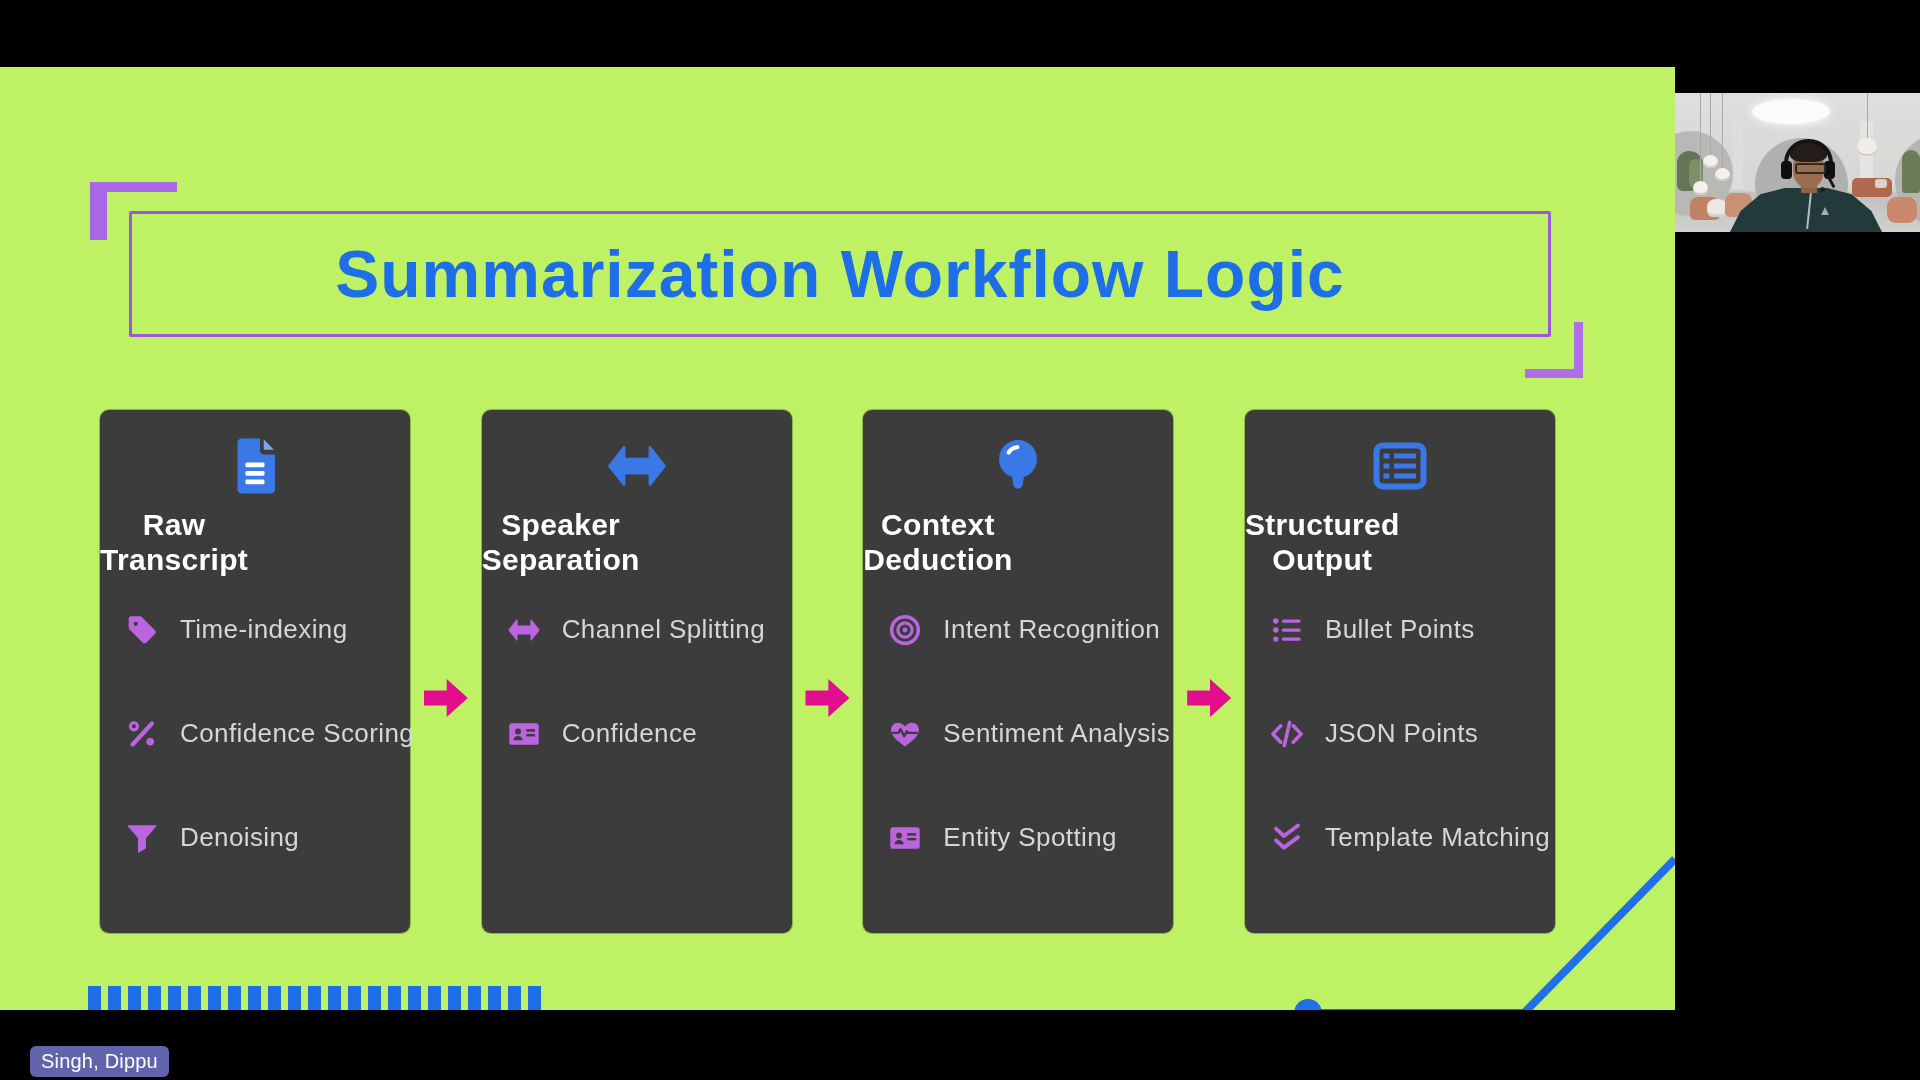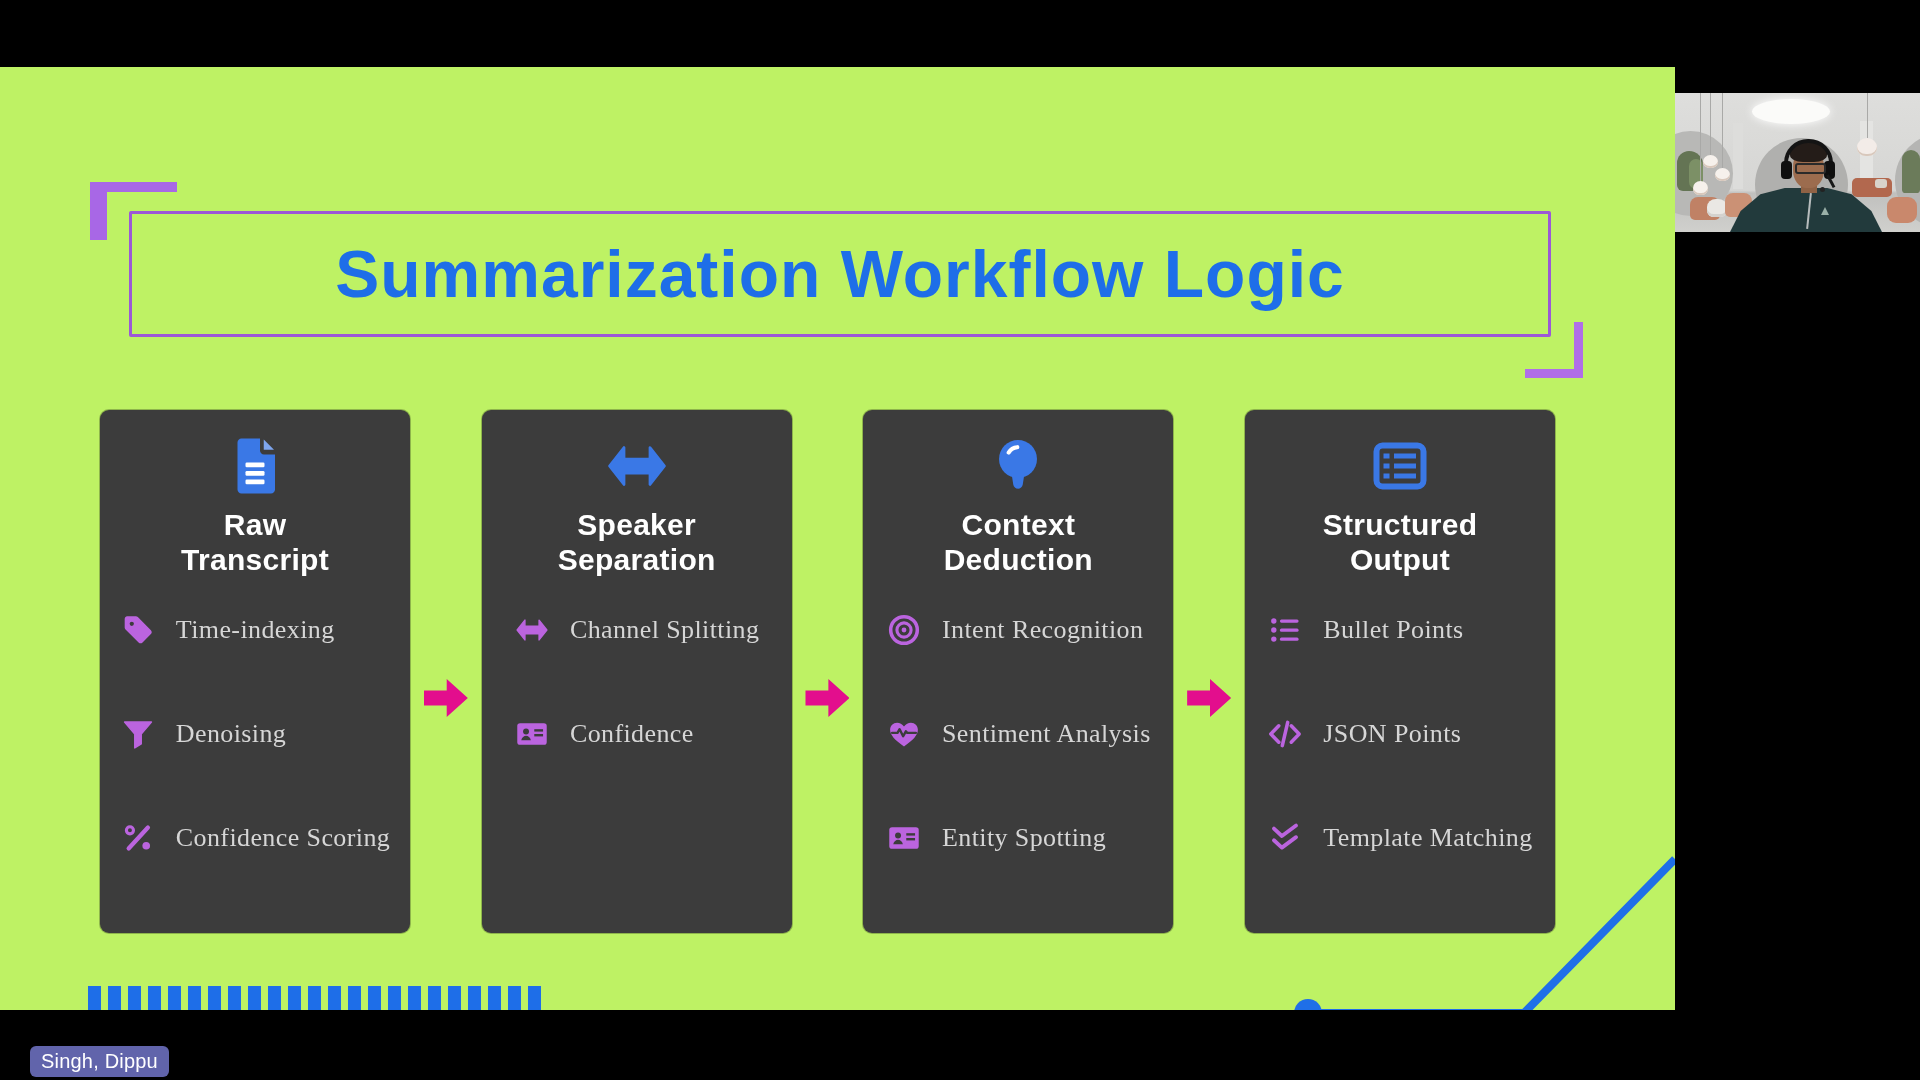--- a/index.html
+++ b/index.html
@@ -14,26 +14,26 @@
   .bracket-br{position:absolute;left:1525px;top:255px;width:49px;height:47px;
               border-right:9px solid #B06EE8;border-bottom:9px solid #B06EE8;}
 
   .title-box{position:absolute;left:129px;top:144px;width:1416px;height:120px;
              border:3px solid #9C58D6;border-radius:2px;display:flex;align-items:center;justify-content:center;}
   .title-text{color:#1E6EE8;font-size:66px;font-weight:bold;letter-spacing:1px;white-space:nowrap;}
 
   .cards-row{position:absolute;left:100px;top:343px;width:1455px;height:523px;
              display:flex;justify-content:space-between;}
   .card{width:310px;height:523px;background:#3C3C3C;border-radius:9px;flex:none;
-        box-shadow:0 0 0 1px rgba(0,0,0,.25);display:flex;flex-direction:column;align-items:center;}
+        box-shadow:0 0 0 1px rgba(0,0,0,.25);display:flex;flex-direction:column;align-items:flex-start;}
   .card-icon{height:62px;margin:25px auto 10px;width:70px;display:flex;align-items:center;justify-content:center;color:#3A78E6;}
   .card-icon svg{width:60px;height:60px;}
   .card-title{margin:0 0 30px;color:#fff;font-size:30px;font-weight:bold;line-height:1.18;
               text-align:center;white-space:pre-line;letter-spacing:.3px;}
-  .card-items{padding:0 12px;font-family:Liberation Serif, serif;}
+  .card-items{padding:0 24px;}
   .card-item{display:flex;align-items:center;gap:20px;height:44px;margin-bottom:60px;}
   .item-icon{width:36px;height:36px;flex:none;display:flex;align-items:center;justify-content:center;color:#BB64DF;}
   .item-icon svg{width:34px;height:34px;}
   .item-label{color:#D6D6D6;font-size:26px;letter-spacing:.4px;white-space:nowrap;}
 
   .flow-arrow{width:44px;height:38px;margin-top:269px;flex:none;background:#E30E8D;
               clip-path:polygon(0 30%,52% 30%,52% 0,100% 50%,52% 100%,52% 70%,0 70%);}
 
   .bars{position:absolute;left:88px;top:919px;display:flex;gap:7px;}
   .bar{width:13px;height:38px;background:#1E6EE8;flex:none;}
@@ -118,34 +118,34 @@
                 <svg viewBox="0 0 24 24">
                   <path d="M4.3 2.3h6.2c.5 0 1 .2 1.4.6l9.2 9.2c.8.8.8 2 0 2.8l-5.9 5.9c-.8.8-2 .8-2.8 0L3.2 11.6c-.4-.4-.6-.9-.6-1.4V4.3c0-1.1.9-2 1.7-2z" fill="currentColor"></path>
                   <circle cx="7.6" cy="7.6" r="1.5" fill="#3C3C3C"></circle>
                 </svg>
               </span>
               <span class="item-label">Time-indexing</span>
             </div>
             <div class="card-item">
               <span class="item-icon">
                 <svg viewBox="0 0 24 24">
-                  <path d="M2.5 3.5h19L14.3 12v7l-4.6 2.8V12z" fill="currentColor" stroke="currentColor" stroke-width="1" stroke-linejoin="round"></path>
-                </svg>
-              </span>
-              <span class="item-label">Denoising</span>
-            </div>
-            <div class="card-item">
-              <span class="item-icon">
-                <svg viewBox="0 0 24 24">
                   <path d="M19 4.6 5.4 19.4" stroke="currentColor" stroke-width="3" stroke-linecap="round" fill="none"></path>
                   <circle cx="6.3" cy="6.6" r="2.5" fill="none" stroke="currentColor" stroke-width="2.2"></circle>
                   <circle cx="17.8" cy="17.5" r="2.7" fill="currentColor"></circle>
                 </svg>
               </span>
               <span class="item-label">Confidence Scoring</span>
+            </div>
+            <div class="card-item">
+              <span class="item-icon">
+                <svg viewBox="0 0 24 24">
+                  <path d="M2.5 3.5h19L14.3 12v7l-4.6 2.8V12z" fill="currentColor" stroke="currentColor" stroke-width="1" stroke-linejoin="round"></path>
+                </svg>
+              </span>
+              <span class="item-label">Denoising</span>
             </div>
           </div>
         </div>
         <div class="flow-arrow"></div>
         <div class="card">
           <div class="card-icon">
             <svg viewBox="0 0 24 24">
               <path d="M1 12 6.8 4.6v4.6h10.4V4.6L23 12l-5.8 7.4v-4.6H6.8v4.6z" fill="currentColor" stroke="currentColor" stroke-width="1.1" stroke-linejoin="round"></path>
             </svg>
           </div>

